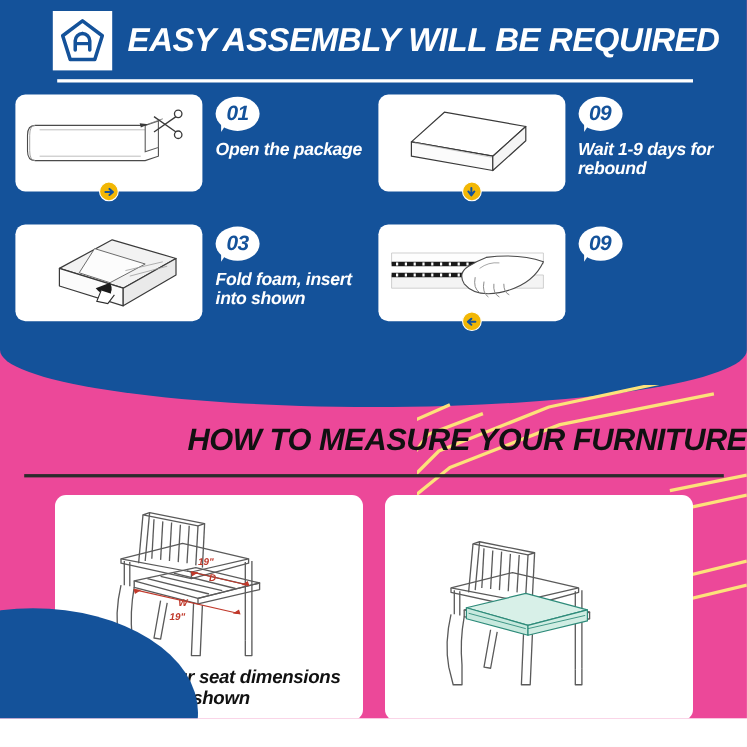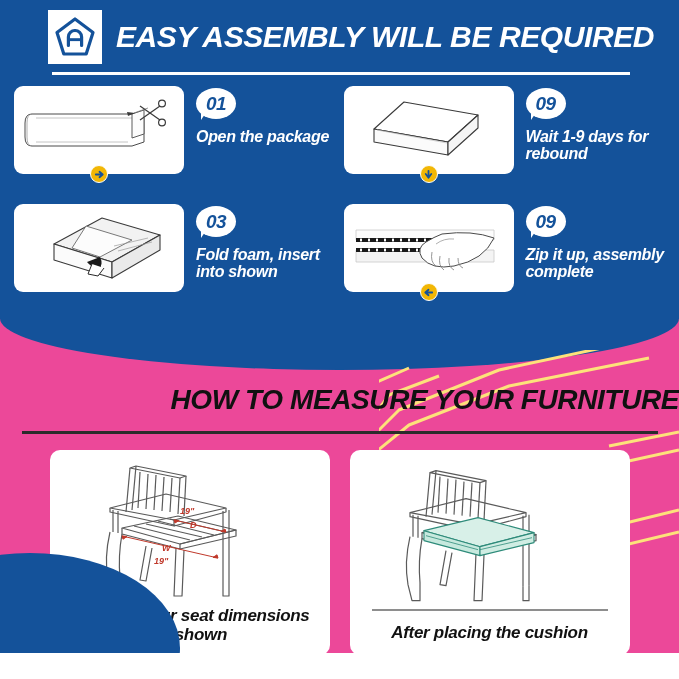--- a/index.html
+++ b/index.html
@@ -302,21 +302,20 @@
           </span>
         </div>
       </div>
       <div class="step-text">
         <div class="num-badge">
           <div class="tail"></div>
           <div class="bubble">
             <span class="num">09</span>
           </div>
         </div>
-        <div class="step-label">Zip it up, assembly complete</div>
       </div>
     </div>
 
   </div>
 
   <div id="yellow-deco">
     <span>
       <svg viewBox="0 0 300 270" width="300" height="270">
         <g fill="none" stroke="#FDE27A" stroke-width="3" stroke-linejoin="round">
           <path d="M-40 120 L20 60 L120 20 L260 -10"></path>
@@ -437,20 +436,19 @@
               <path d="M74 76 L128 63 L184 78 L130 92 Z" fill="#D8F0E8"></path>
               <path d="M74 76 L74 86 L130 101 L130 92 Z" fill="#C7E9DE"></path>
               <path d="M130 92 L184 78 L184 88 L130 101 Z" fill="#D0EDE3"></path>
               <path d="M76 81 L128 95" fill="none" stroke-width="0.8"></path>
               <path d="M130 95 L182 83" fill="none" stroke-width="0.8"></path>
             </g>
           </svg>
         </span>
       </div>
       <div class="mcard-rule"></div>
-      <div class="mcard-caption single">After placing the cushion</div>
     </div>
 
   </div>
 
   <div id="blue-blob"></div>
 
 </div>
 
 </body></html>

